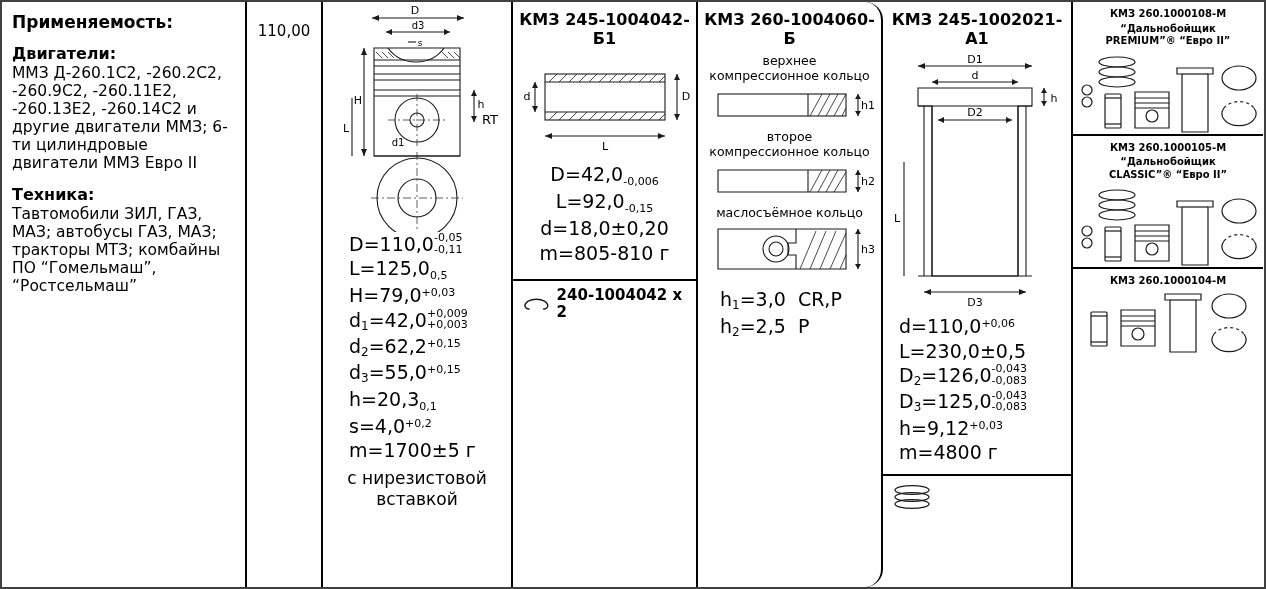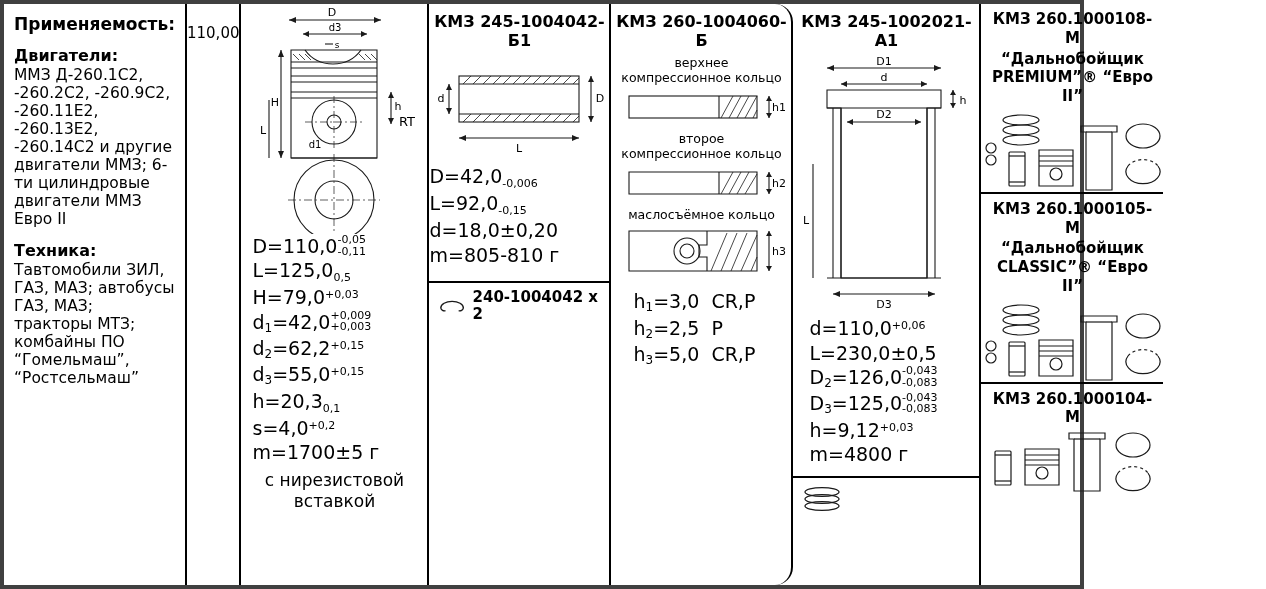--- a/index.html
+++ b/index.html
@@ -5,23 +5,23 @@
   html,body{margin:0;padding:0;}
   body{
     width:1266px;height:589px;
     background:#ffffff;
     font-family:"DejaVu Sans", sans-serif;
     color:#000;
     overflow:hidden;
   }
   .sheet{
     position:relative;
-    width:1084px;height:589px;
+    width:1266px;height:589px;
     box-sizing:border-box;
-    border:4px solid #404040;
+    border:2px solid #404040;
     display:flex;
   }
   
   .col{
     box-sizing:border-box;
     border-right:2px solid #000;
     position:relative;
     height:100%;
   }
   .col:last-child{border-right:none;}
@@ -41,39 +41,39 @@
 
   
   .hdr{
     font-weight:bold;font-size:16px;text-align:center;
     padding:8px 2px 4px 2px;line-height:1.2;
   }
 
   
   .spec{
     font-size:19px;line-height:1.28;
-    padding-left:11px;
+    padding-left:26px;
   }
-  .spec.center{padding-left:0;}
+  .spec.center{padding-left:0;text-align:center;}
   .spec .sub{font-size:11px;vertical-align:-0.35em;}
   .spec .sup{font-size:11px;vertical-align:0.55em;}
   .frac{display:inline-block;vertical-align:-0.15em;font-size:11px;line-height:1.02;text-align:left;}
   .idx{font-size:12px;vertical-align:-0.25em;}
   .note{font-size:17px;text-align:center;line-height:1.2;margin-top:6px;}
 
   
   .divider{border-top:2px solid #000;}
   .subbox{box-sizing:border-box;}
   .partline{display:flex;align-items:center;gap:3px;font-weight:bold;font-size:15px;padding:6px 4px 6px 8px;}
   .partline .txt{line-height:1.15;}
 
   
   .draw{display:block;margin:0 auto;}
   .ring-label{font-size:12.5px;text-align:center;line-height:1.15;margin:2px 0 1px 0;}
-  .kit-label{font-weight:bold;font-size:15px;text-align:center;line-height:1.25;padding:6px 4px 2px 4px;}
+  .kit-label{font-weight:bold;font-size:10px;text-align:center;line-height:1.25;padding:6px 4px 2px 4px;}
 </style>
 </head>
 <body>
 
 <div class="sheet">
 
   <div class="col c-applic">
     <div class="ap-title">Применяемость:</div>
     <div class="ap-sub">Двигатели:</div>
     <div class="ap-body">ММЗ Д-260.1С2, -260.2С2, -260.9С2, -260.11Е2, -260.13Е2, -260.14С2 и другие двигатели ММЗ; 6-ти цилиндровые двигатели ММЗ Евро II</div>
@@ -297,21 +297,20 @@
         <line x1="158" y1="8" x2="158" y2="48"></line>
         <path d="M158 8 l-3 5 h6 z" fill="#1a1a1a" stroke="none"></path>
         <path d="M158 48 l-3 -5 h6 z" fill="#1a1a1a" stroke="none"></path>
         <text x="168" y="32" font-size="11" fill="#000" stroke="none" text-anchor="middle">h3</text>
       </g>
     </svg>
 
     <div class="spec" style="padding-left:22px;margin-top:10px;">
       <div>h<span class="idx">1</span>=3,0&nbsp; CR,P</div>
       <div>h<span class="idx">2</span>=2,5&nbsp; P</div>
-      <div>h<span class="idx">3</span>=5,0&nbsp; CR,P</div>
     </div>
   </div>
 
   <div class="col c-liner">
     <div class="hdr">КМЗ 245-1002021-А1</div>
 
     <svg class="draw" width="186" height="262" viewBox="0 0 186 262">
       <g fill="none" stroke="#1a1a1a" stroke-width="1.1">
 
         <line x1="34" y1="14" x2="148" y2="14"></line>

